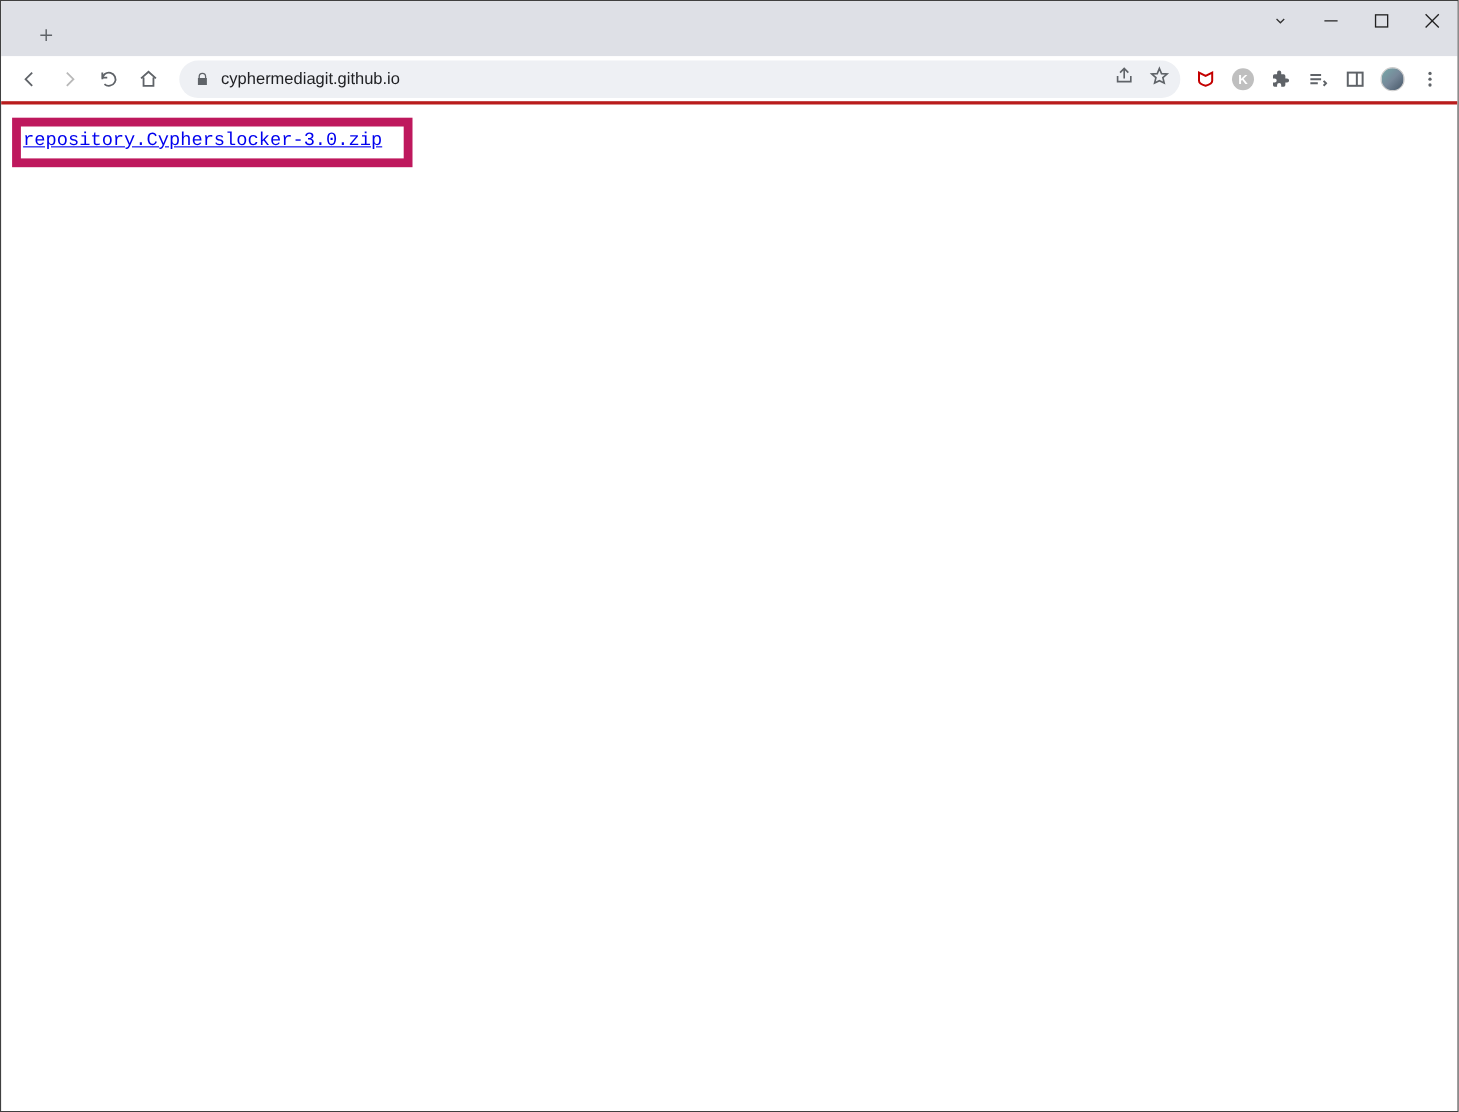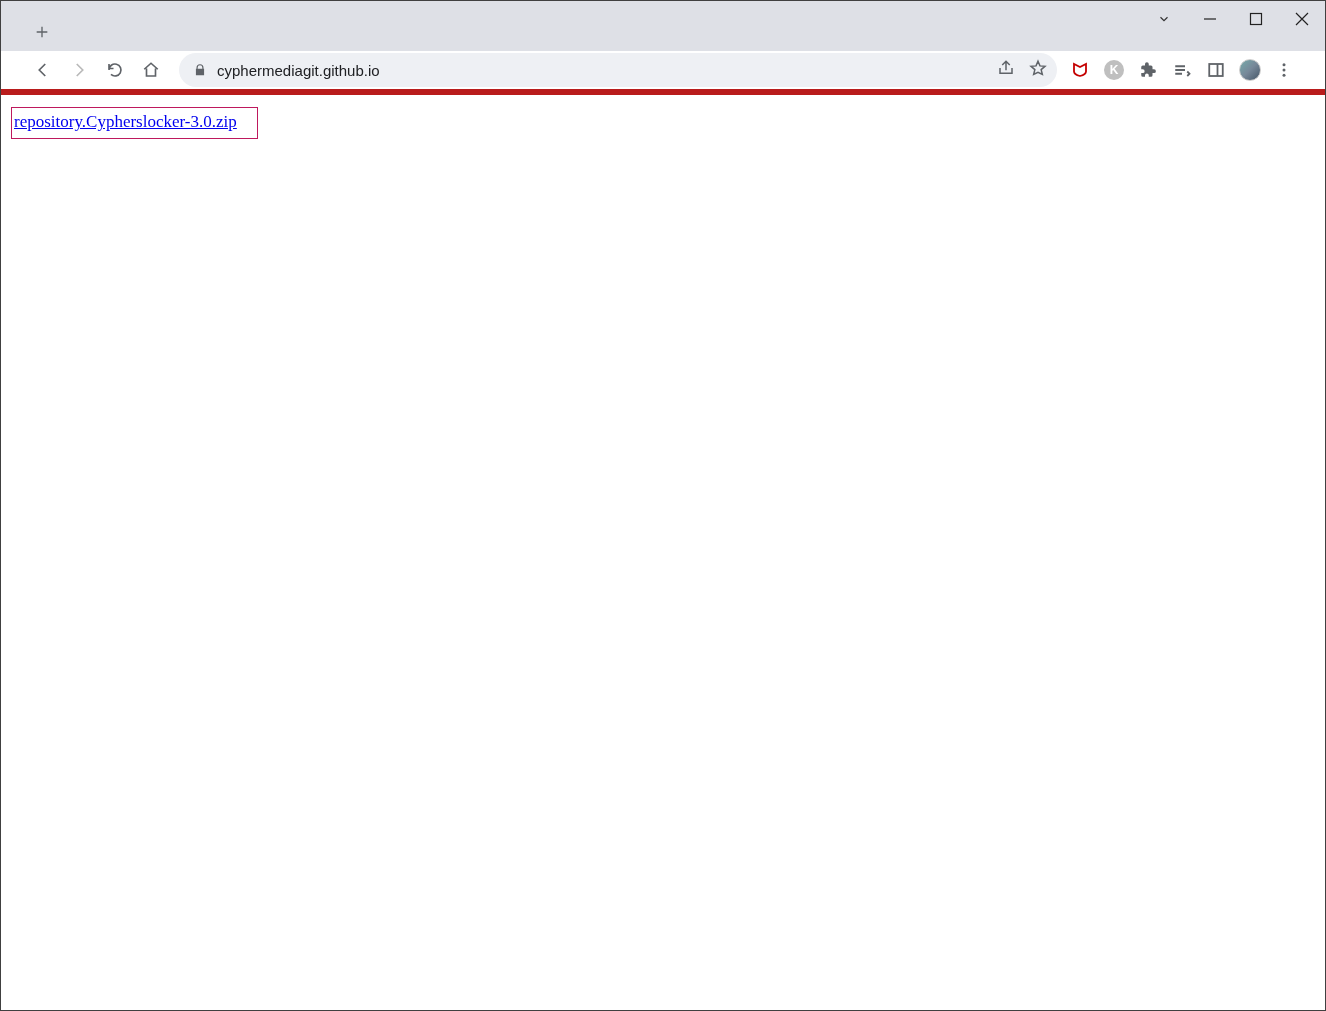--- a/index.html
+++ b/index.html
@@ -71,24 +71,24 @@
       width: 34px; height: 34px;
       display:flex; align-items:center; justify-content:center;
       margin-left: 14px;
       margin-bottom: 2px;
       border-radius: 50%;
     }
     
     .toolbar {
       height: 44px;
       background: #fff;
-      border-bottom: 6px solid #b91c1c;
-      display: flex;
-      align-items: center;
-      padding: 0 24px;
+      border-bottom: 3px solid #b91c1c;
+      display: flex;
+      align-items: center;
+      padding: 0 8px;
       gap: 0;
     }
     .nav-btn {
       width: 36px; height: 36px;
       display: flex; align-items: center; justify-content: center;
       border-radius: 50%;
       color: #5f6368;
     }
     .nav-btn.disabled { color: #b9b9b9; }
     .nav-btn svg { width: 18px; height: 18px; }
@@ -119,23 +119,24 @@
       border:1px solid #ccc;
     }
     
     .page {
       padding: 12px 10px;
       font-family: "Times New Roman", serif;
       position: relative;
       height: calc(100% - 94px);
     }
     .highlight-box {
-      border: 1px solid #be185d;
+      border: 8px solid #be185d;
       display: inline-block;
       padding: 4px 20px 6px 2px;
+      font-family: Liberation Mono, monospace;
     }
     .dl-link {
       color: #0000ee;
       text-decoration: underline;
       font-size: 17px;
     }
     .mcafee-red { color:#c40000; }
     .k-badge {
       width:20px;height:20px;border-radius:50%;background:#bfbfbf;
       display:flex;align-items:center;justify-content:center;

